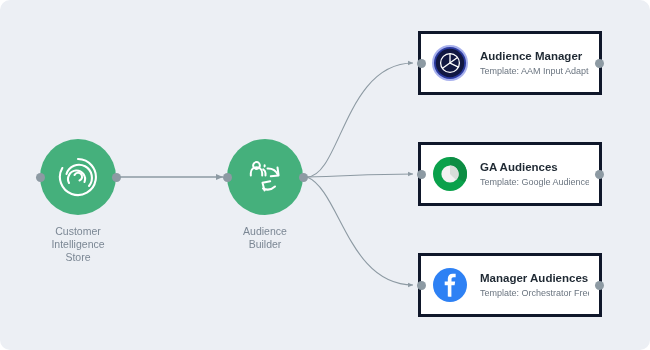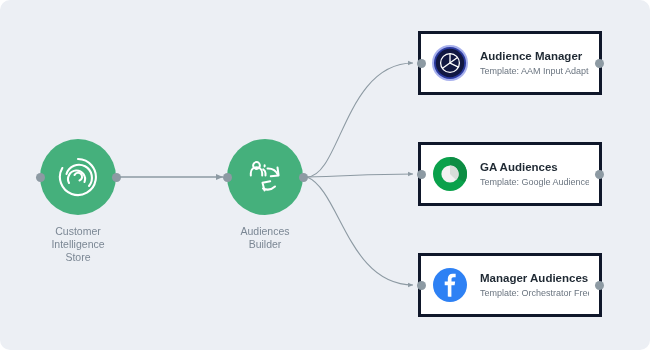--- a/index.html
+++ b/index.html
@@ -153,21 +153,21 @@
           <path d="M 6.8 19.5 v -2.6 a 5.7 5.7 0 0 1 11.4 0 v 2.6"></path>
           <path d="M 20.6 9.2 a 3 3 0 0 1 0 1.2"></path>
           <path d="M 21.5 19.5 v -2.4 a 4.6 4.6 0 0 0 -2.3 -3.8"></path>
           <path d="M 23.5 12.5 A 11 11 0 0 1 34 19"></path>
           <path d="M 33.5 11.5 L 34.6 19.4 L 26.8 20.2"></path>
           <path d="M 31 30.5 A 11 11 0 0 1 19 32.5"></path>
           <path d="M 20.5 34.5 L 18.5 26.8 L 26.2 25.2"></path>
         </g>
       </svg>
     </div>
-    <div class="node-label">Audiences
+    <div class="node-label">Audience
 Builder</div>
   </div>
 
   <div class="card" style="left:418px; top:31px;">
     <span class="port left"></span>
     <span class="port right"></span>
     <div class="card-icon">
       <svg width="38" height="38" viewBox="0 0 38 38">
         <circle cx="19" cy="19" r="18" fill="#3b4fd8" opacity="0.45"></circle>
         <circle cx="19" cy="19" r="16" fill="#2b3a9e"></circle>

